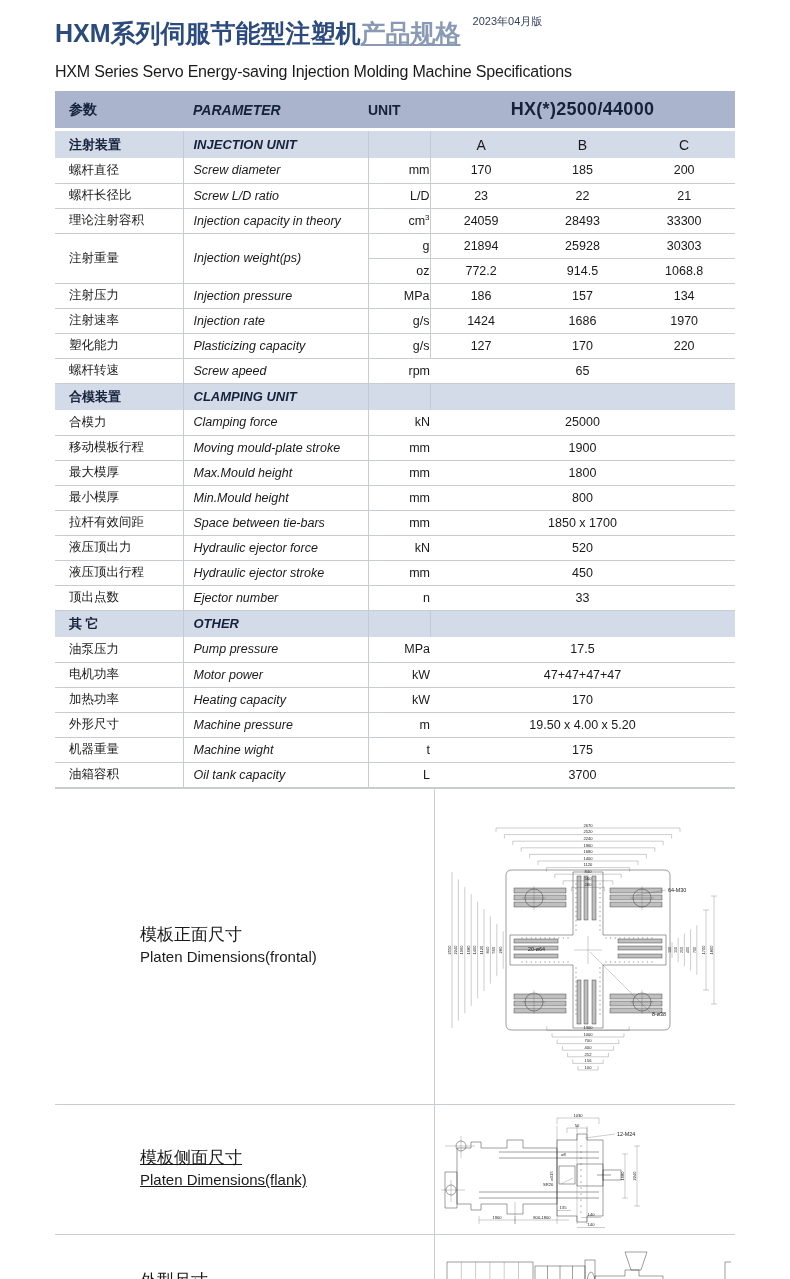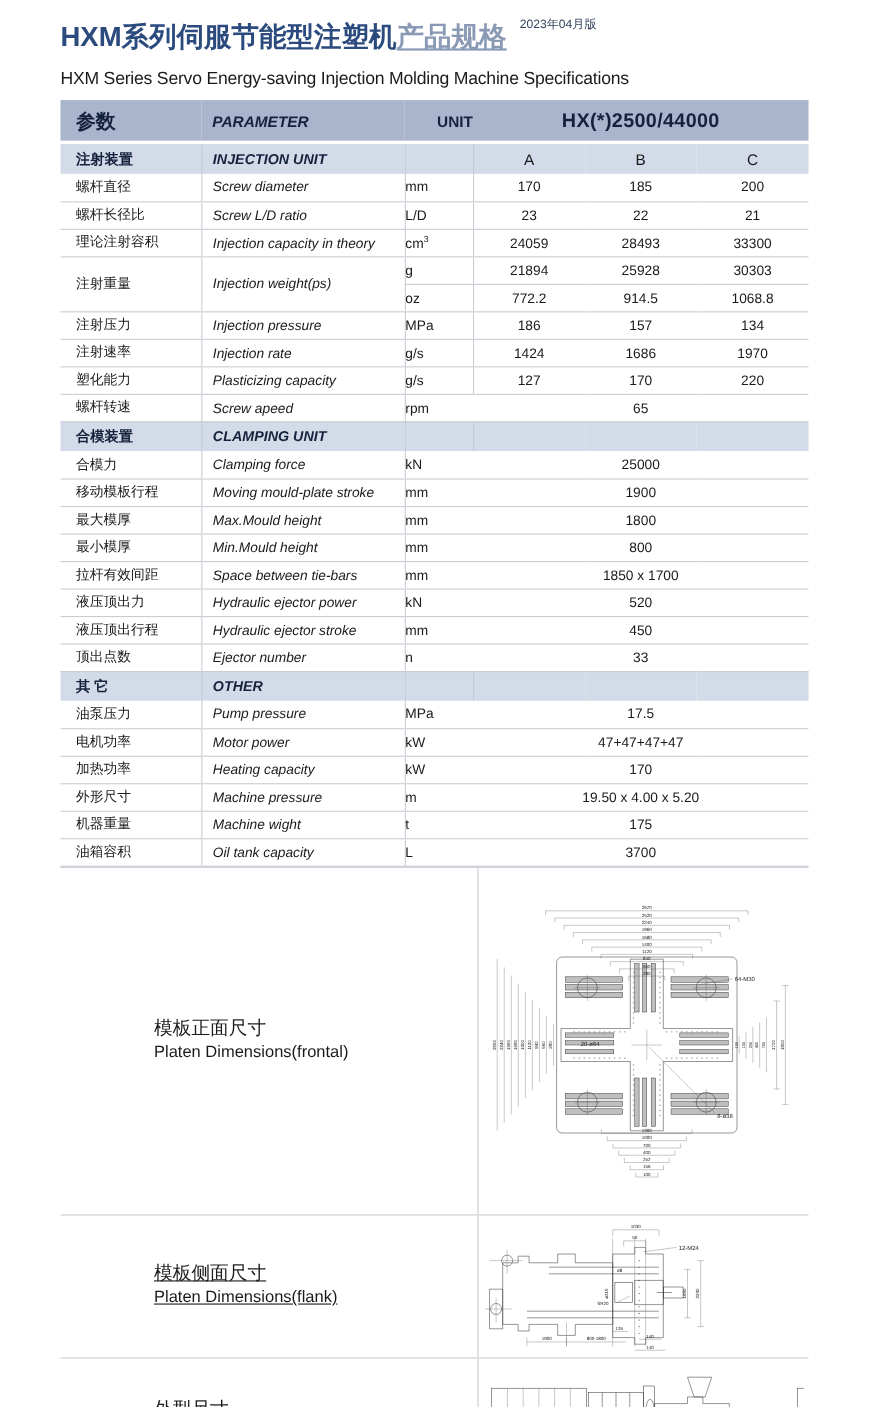--- a/index.html
+++ b/index.html
@@ -41,31 +41,31 @@
   table.spec {
     width: 680px; border-collapse: collapse; margin-top: 10px;
     table-layout: fixed;
   }
   table.spec td {
     font-size: 12.5px; padding: 0; height: 25px; vertical-align: middle;
     border-bottom: 1px solid #c9ccd3;
   }
   .c-cn   { width: 128px; padding-left: 14px !important; }
   .c-en   { width: 185px; padding-left: 10px !important; border-left: 1px solid #c9ccd3; font-style: italic; }
-  .c-unit { width: 62px;  text-align: left; border-left: 1px solid #c9ccd3; }
+  .c-unit { width: 62px;  text-align: right; border-left: 1px solid #c9ccd3; }
   .c-a, .c-b, .c-c { width: 101.66px; text-align: center; }
   .c-a { border-left: 1px solid #c9ccd3; }
 
   tr.head td {
     background: #aab4cc; height: 37px; border-bottom: none;
     font-weight: bold; color: #15223c;
   }
-  tr.head .h-cn   { font-size: 18px; padding-left: 14px; }
+  tr.head .h-cn   { font-size: 14px; padding-left: 14px; }
   tr.head .h-en   { font-size: 14px; padding-left: 10px; border-left: none; }
-  tr.head .h-unit { font-size: 14px; text-align: right; border-left: none; }
+  tr.head .h-unit { font-size: 14px; text-align: left; border-left: none; }
   tr.head .h-model{ font-size: 18px; text-align: center; border-left: none; letter-spacing: 0.3px; }
 
   tr.section td {
     background: #d3dae8; font-weight: bold; height: 27px;
     color: #15223c; border-bottom: none; font-size: 13px;
   }
   tr.section .c-en { border-left: 1px solid #c3cada; }
   tr.section .c-unit { border-left: 1px solid #c3cada; }
   tr.section .c-a { border-left: 1px solid #c3cada; }
   tr.section .sec-abc { text-align: center; font-weight: normal; font-size: 14px; color: #1a1a1a; }
@@ -236,21 +236,21 @@
           <td class="merged" colspan="3">800</td>
         </tr>
         <tr>
           <td class="c-cn">拉杆有效间距</td>
           <td class="c-en">Space between tie-bars</td>
           <td class="c-unit">mm</td>
           <td class="merged" colspan="3">1850 x 1700</td>
         </tr>
         <tr>
           <td class="c-cn">液压顶出力</td>
-          <td class="c-en">Hydraulic ejector power</td>
+          <td class="c-en">Hydraulic ejector force</td>
           <td class="c-unit">kN</td>
           <td class="merged" colspan="3">520</td>
         </tr>
         <tr>
           <td class="c-cn">液压顶出行程</td>
           <td class="c-en">Hydraulic ejector stroke</td>
           <td class="c-unit">mm</td>
           <td class="merged" colspan="3">450</td>
         </tr>
         <tr>

